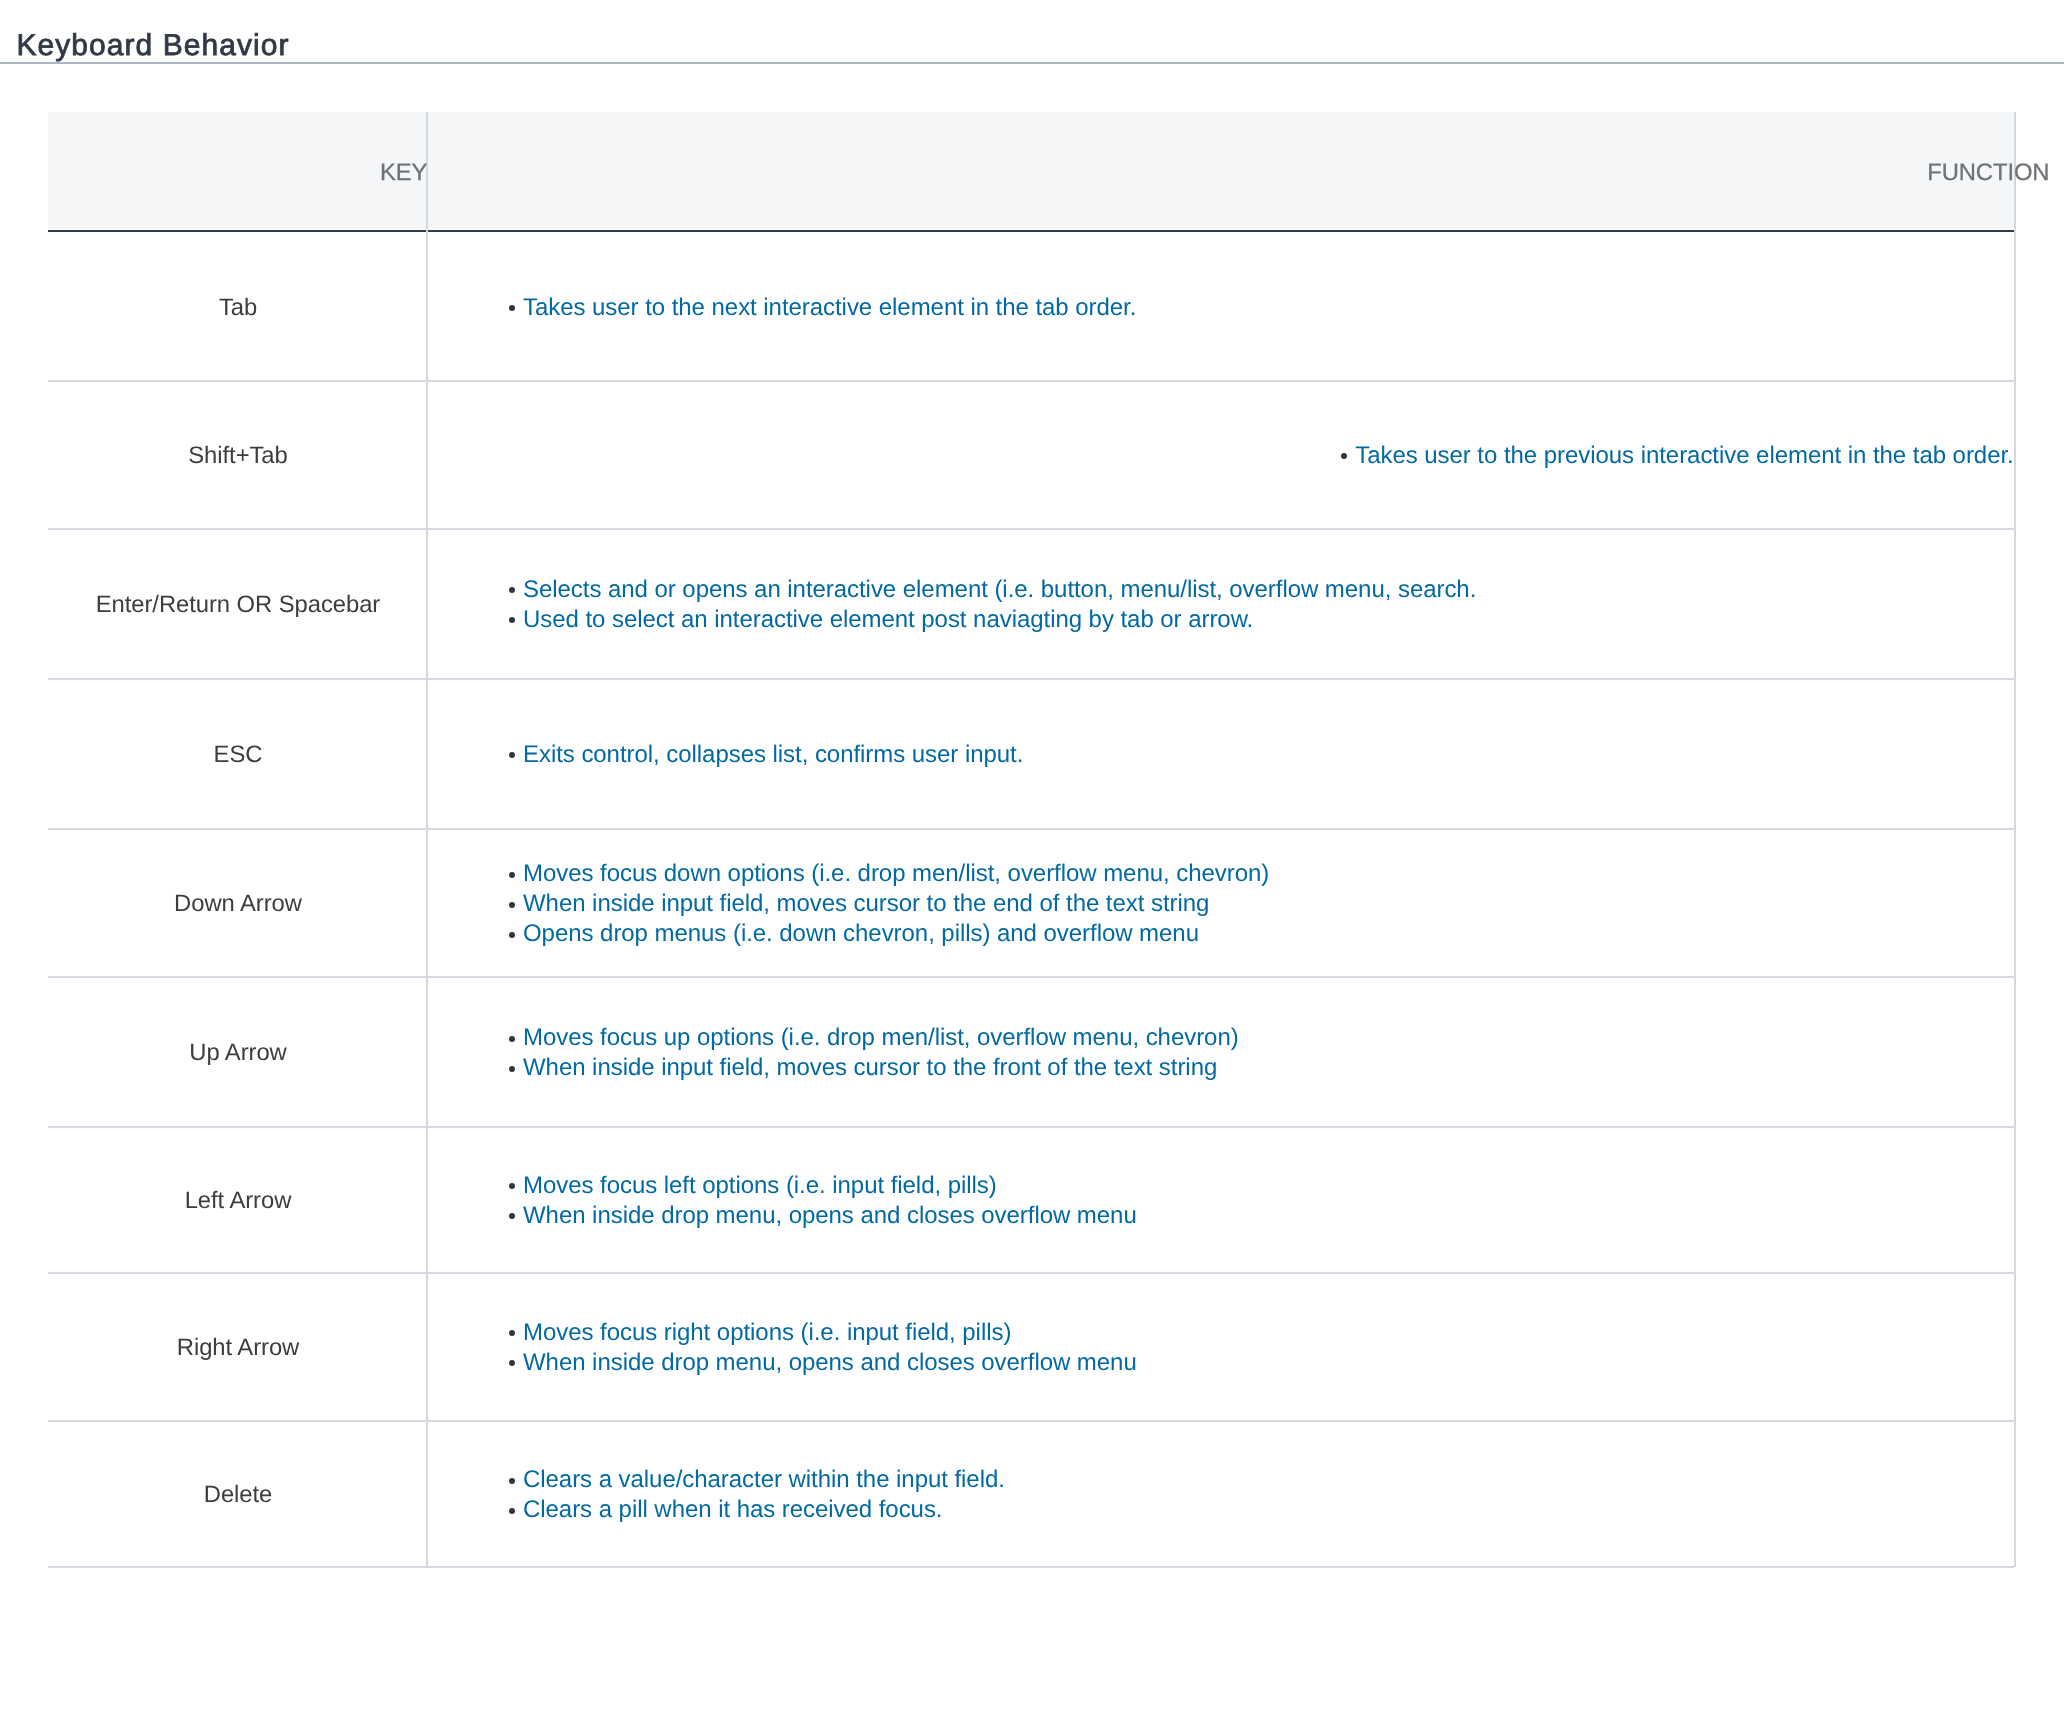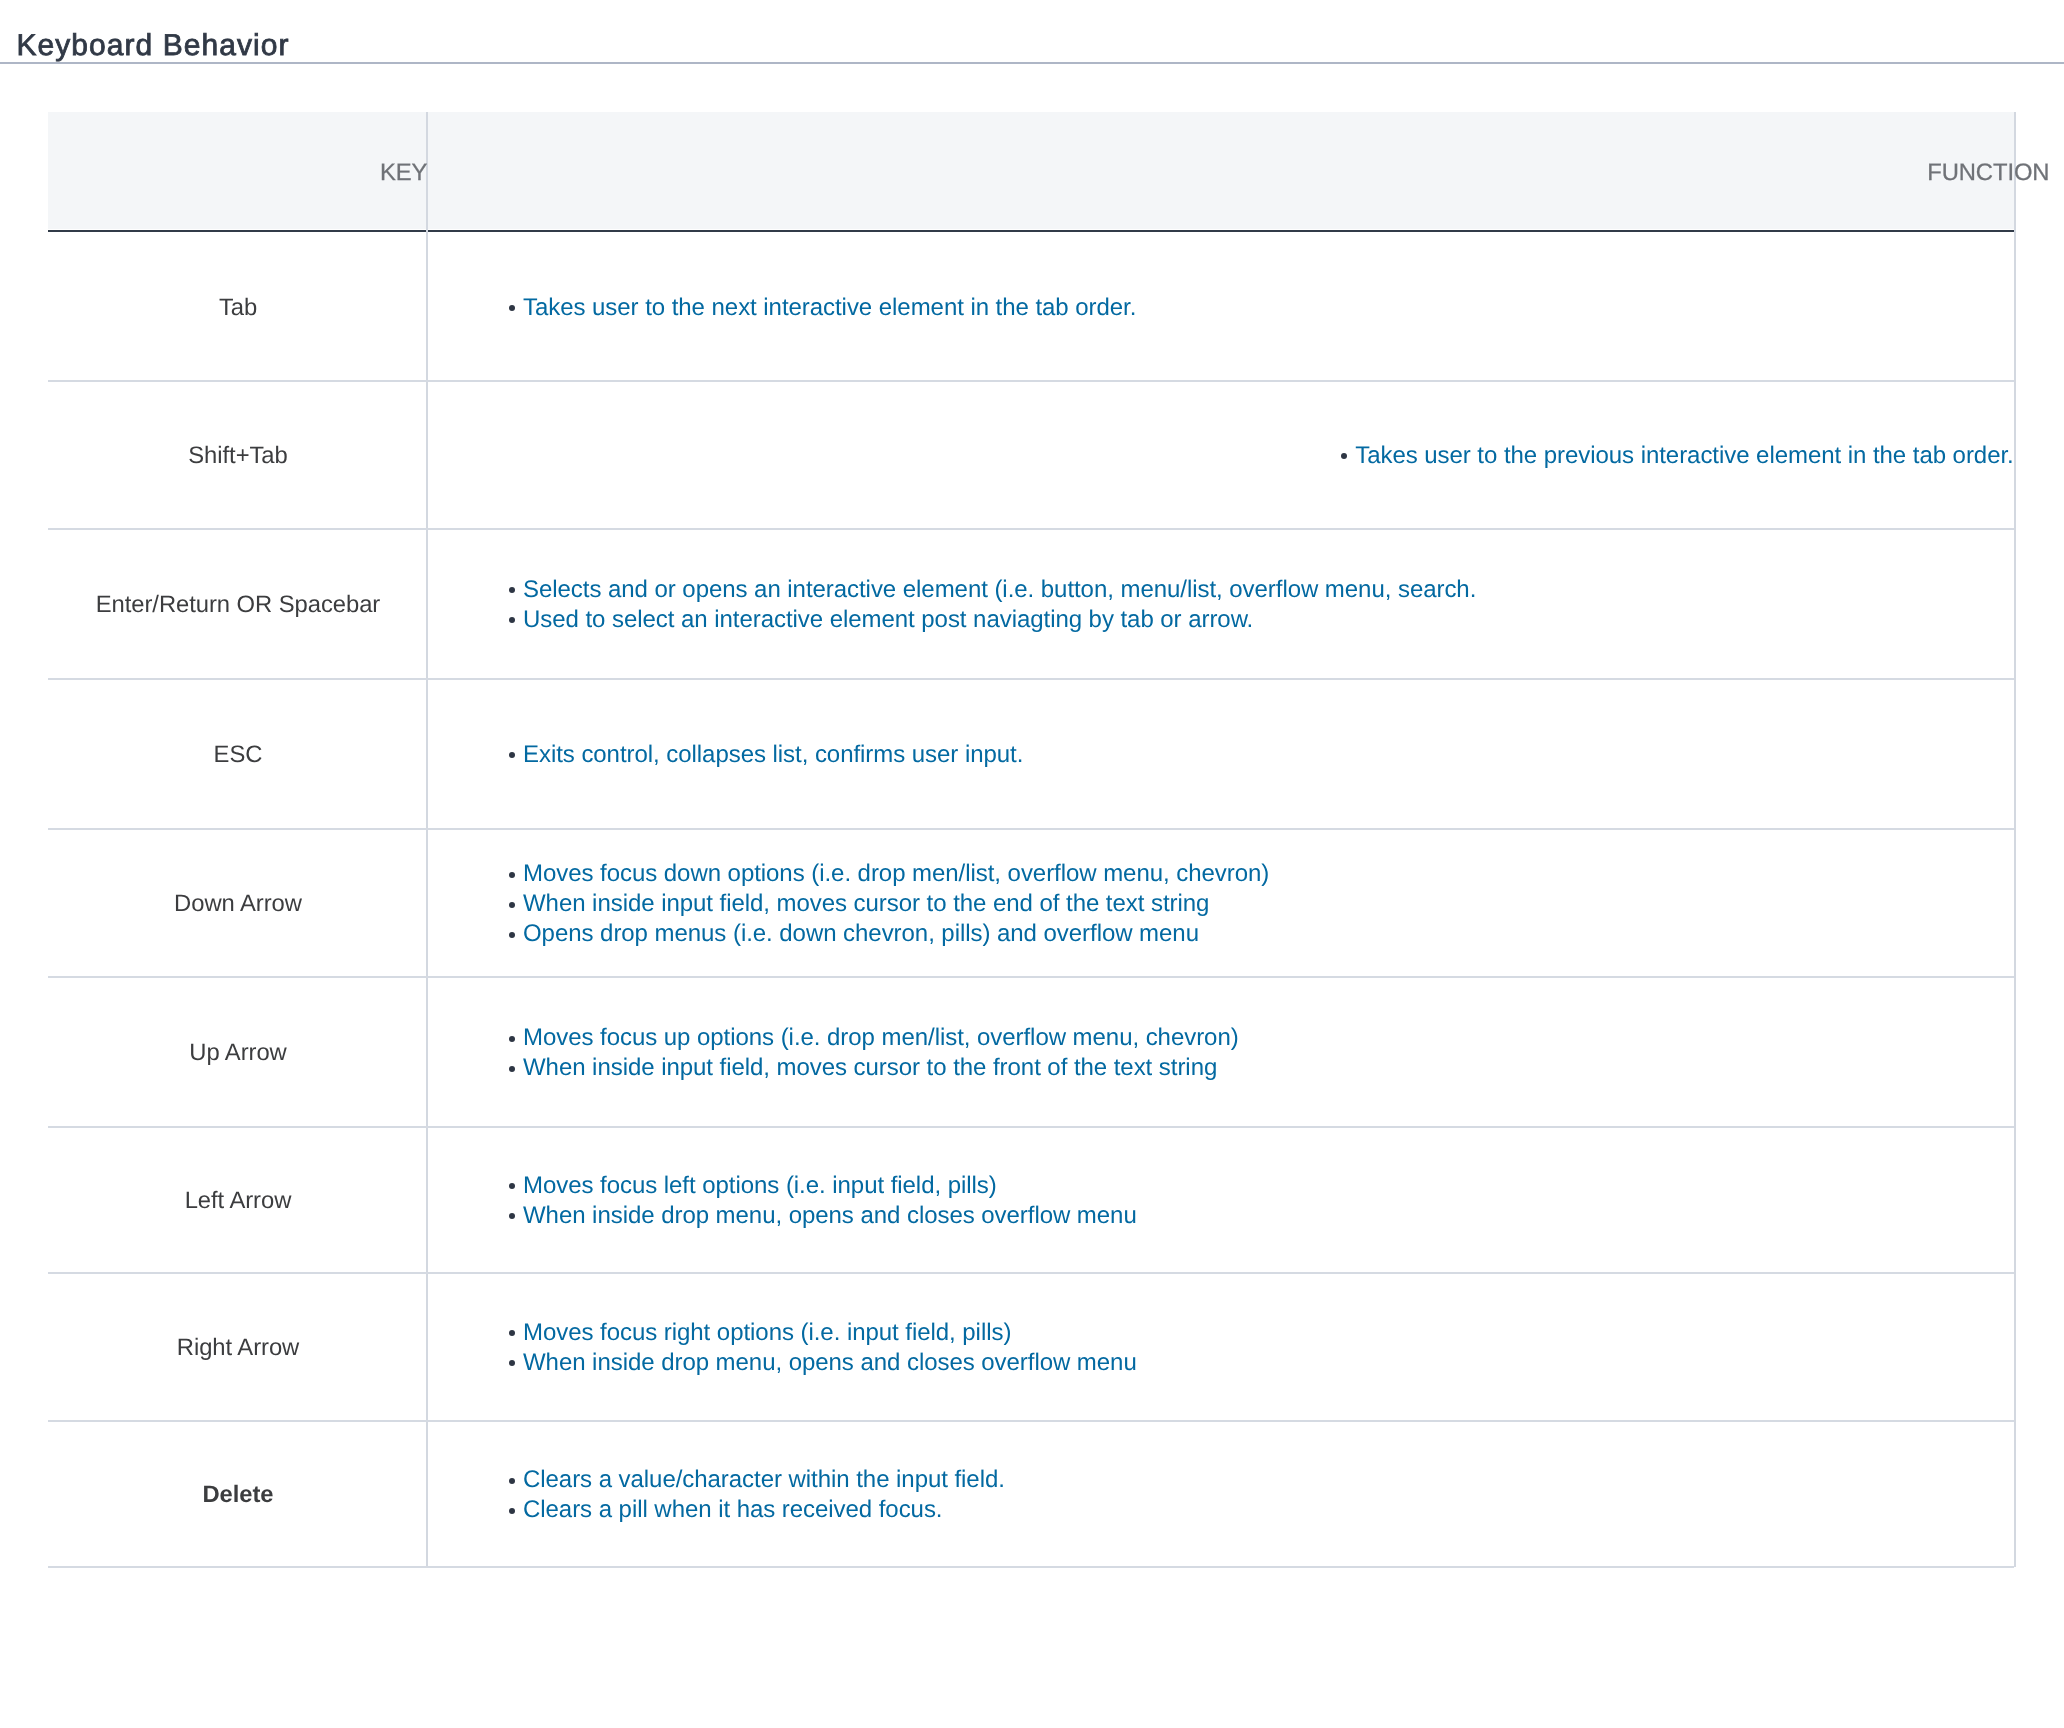--- a/index.html
+++ b/index.html
@@ -158,18 +158,18 @@
       <div class="fn-line"><span class="bullet"></span><span>Moves focus left options (i.e. input field, pills)</span></div>
       <div class="fn-line"><span class="bullet"></span><span>When inside drop menu, opens and closes overflow menu</span></div>
     </div>
     <div class="h-line" style="top: 1419.6px;"></div>
     <div class="key-cell" style="top: 1274.2px; height: 180px; line-height: 148px;">Right Arrow</div>
     <div class="fn-cell" style="top: 1318.2px; height: 60px;">
       <div class="fn-line"><span class="bullet"></span><span>Moves focus right options (i.e. input field, pills)</span></div>
       <div class="fn-line"><span class="bullet"></span><span>When inside drop menu, opens and closes overflow menu</span></div>
     </div>
     <div class="h-line" style="top: 1565.9px;"></div>
-    <div class="key-cell" style="top: 1422.2px; height: 124px; line-height: 146.3px; font-weight: bold;">Delete</div>
+    <div class="key-cell" style="top: 1422.2px; height: 124px; line-height: 146.3px;">Delete</div>
     <div class="fn-cell" style="top: 1465.35px; height: 60px;">
       <div class="fn-line"><span class="bullet"></span><span>Clears a value/character within the input field.</span></div>
       <div class="fn-line"><span class="bullet"></span><span>Clears a pill when it has received focus.</span></div>
     </div>
   </div>
 
 </body></html>

